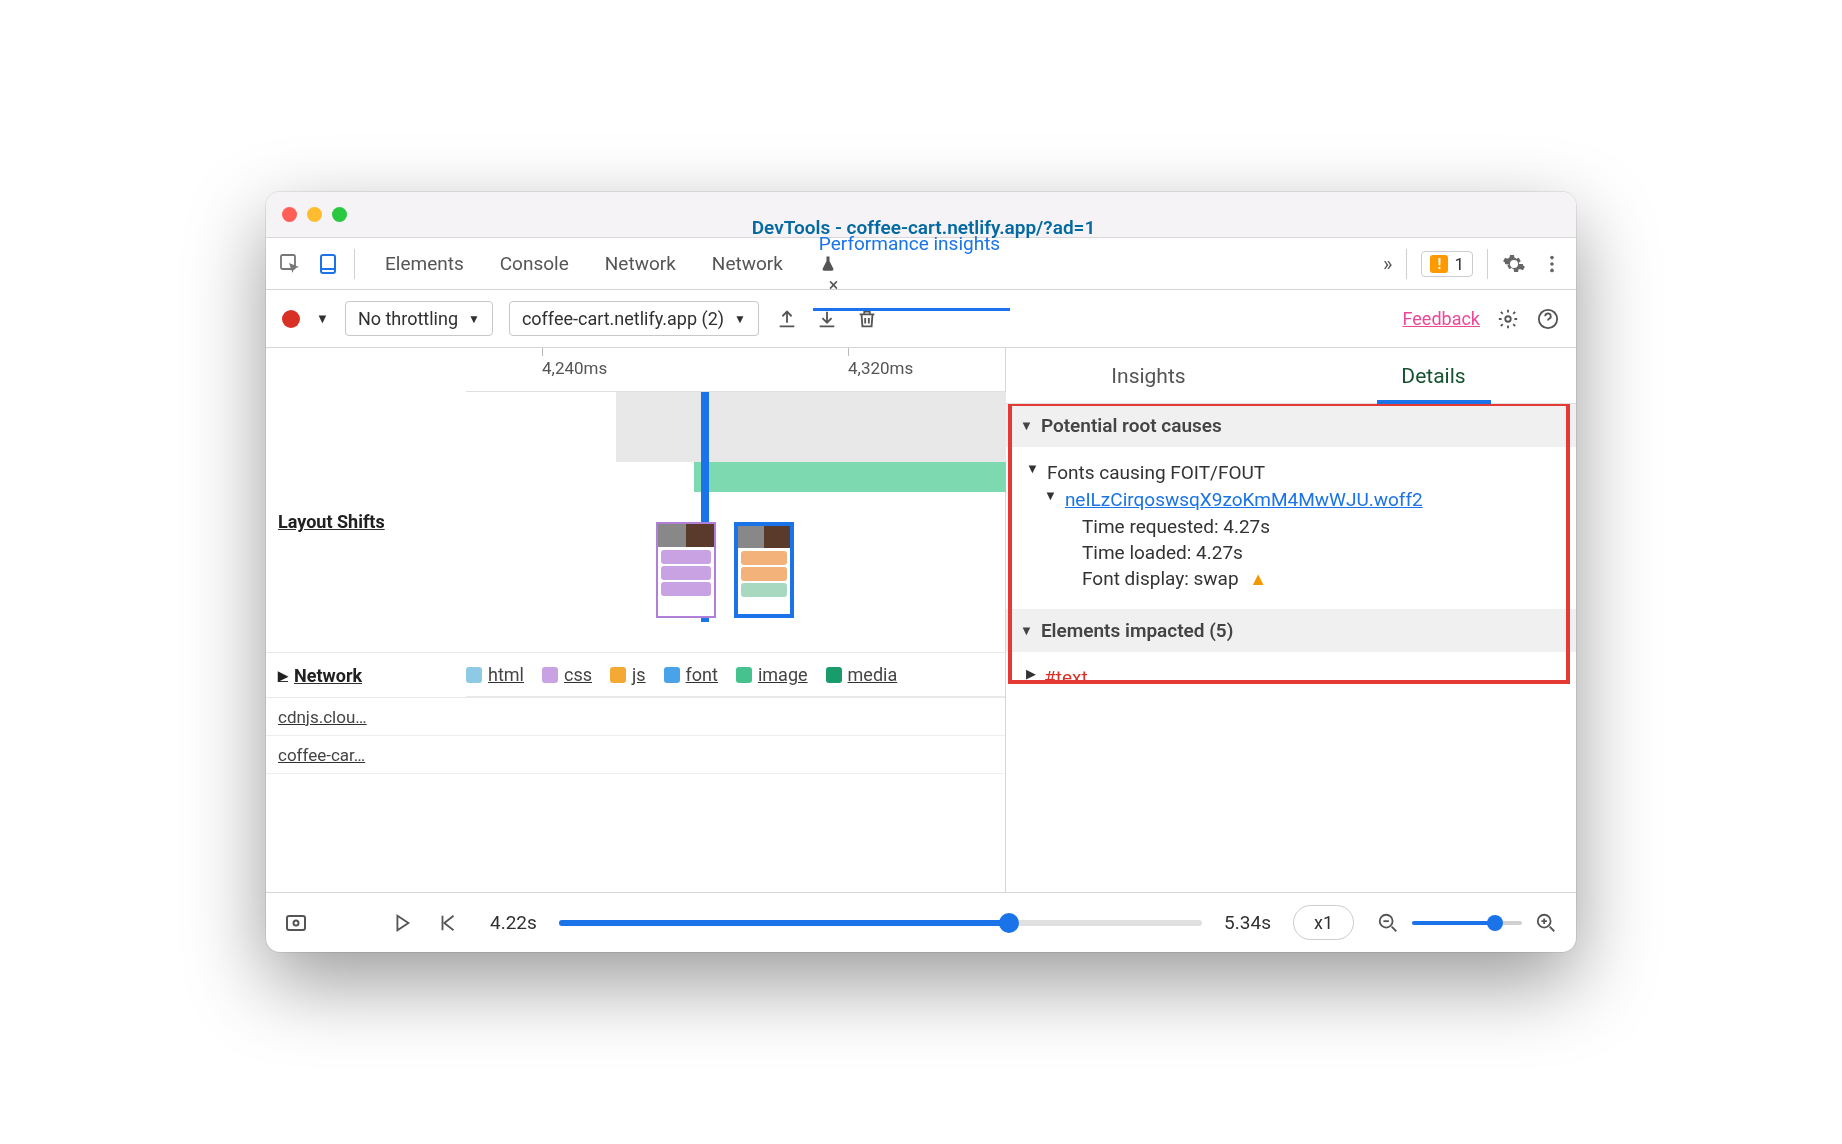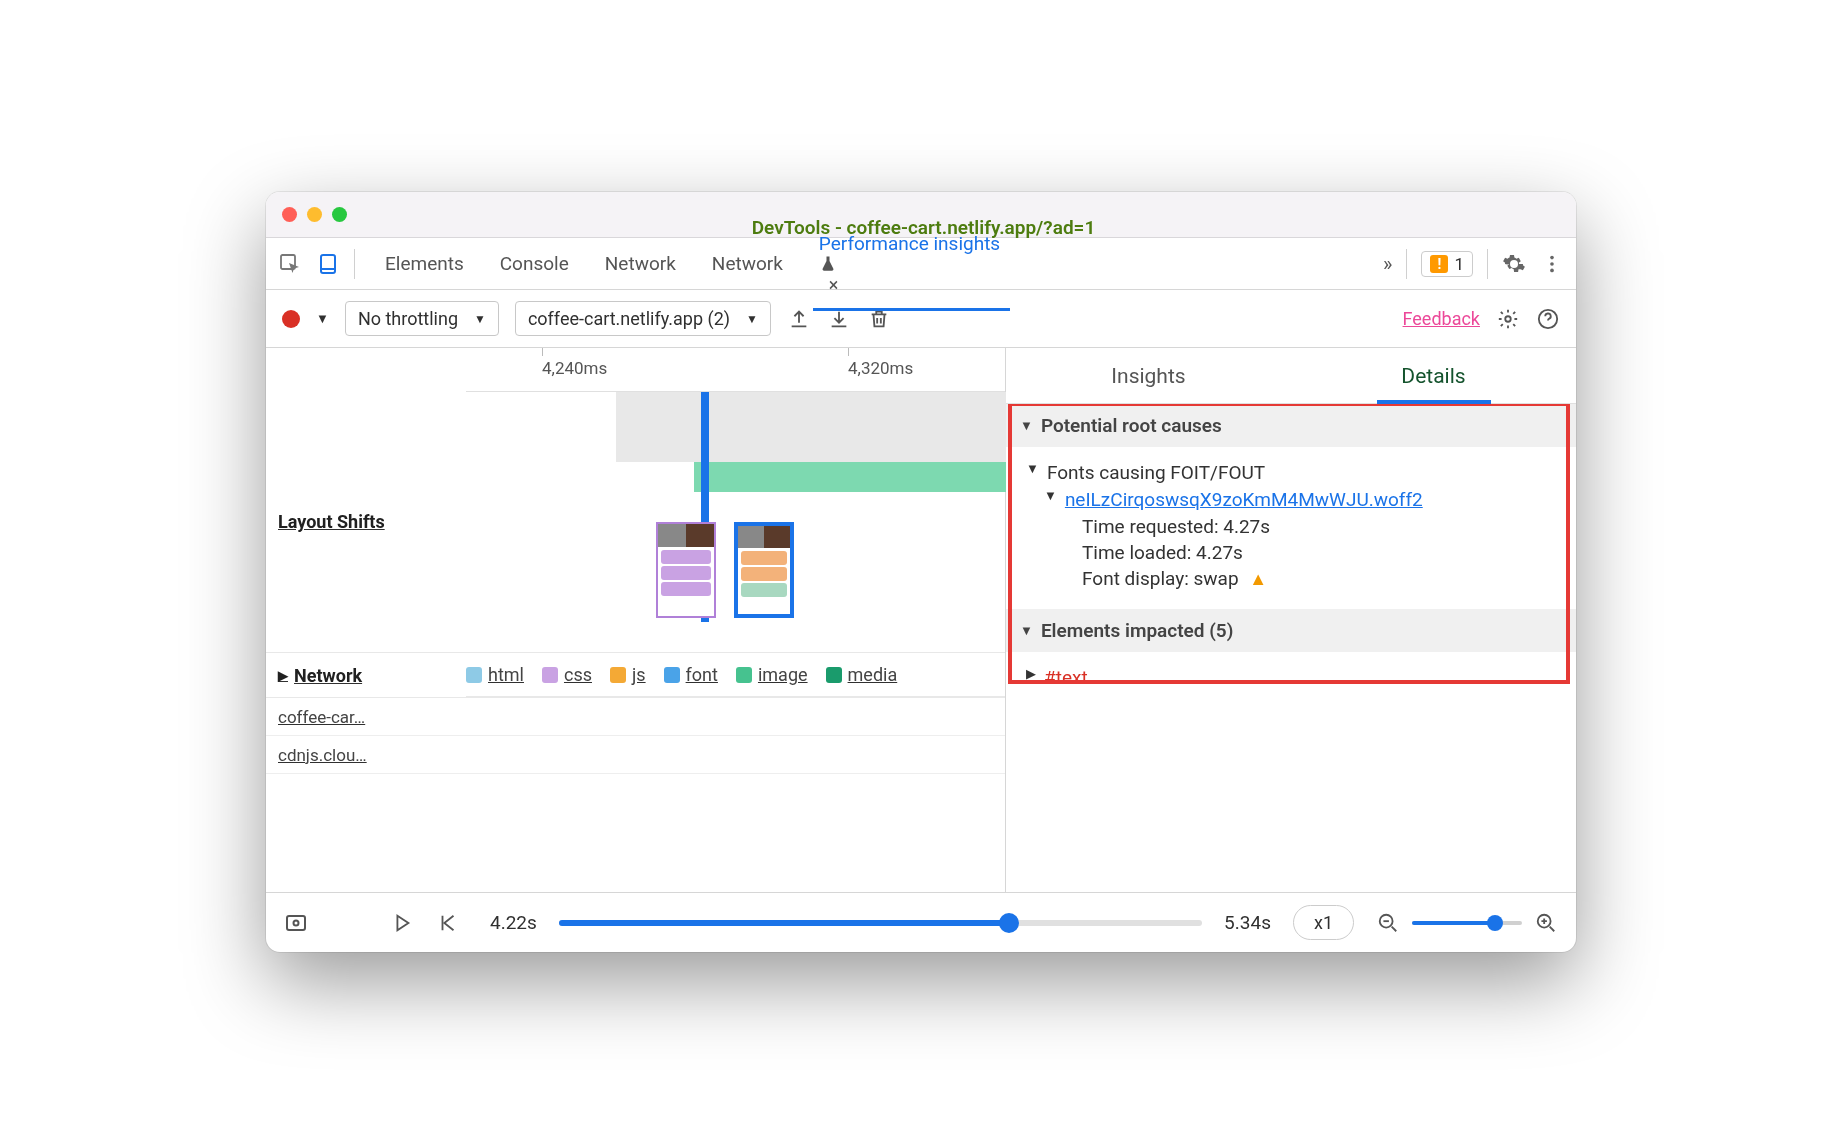--- a/index.html
+++ b/index.html
@@ -33,21 +33,21 @@
     border-bottom: 1px solid #d9d7da;
   }
   .traffic {
     display: flex;
     gap: 10px;
   }
   .traffic-dot { width: 15px; height: 15px; border-radius: 50%; }
   .red { background: #ff5f57; }
   .yellow { background: #febc2e; }
   .green { background: #28c840; }
-  .title-center { flex:1; text-align:center; font-size: 19px; font-weight: 600; color: #4d7c0f; margin-top: 26px; }
+  .title-center { flex:1; text-align:center; font-size: 19px; font-weight: 600; color: #0369a1; margin-top: 26px; }
 
   .tabbar {
     display:flex;
     align-items:center;
     height: 52px;
     border-bottom: 1px solid #d6d6d6;
     padding: 0 12px;
     gap: 14px;
     background:#fff;
   }
@@ -64,21 +64,21 @@
   
   .toolbar {
     display:flex;
     align-items:center;
     height:58px;
     padding: 0 16px;
     gap: 16px;
     border-bottom: 1px solid #d6d6d6;
   }
   .rec-dot { width:18px; height:18px; background:#d93025; border-radius:50%; }
-  .dropdown { border:1px solid #c8c8c8; border-radius:4px; padding:6px 12px; display:flex; align-items:center; gap:16px; font-size:18px; }
+  .dropdown { border:1px solid #c8c8c8; border-radius:4px; padding:6px 12px; display:flex; align-items:center; gap:10px; font-size:18px; }
   .caret { font-size:12px; }
   .tb-spacer { flex:1;}
   .feedback { text-decoration: underline; color:#ec4899; font-size:18px;}
 
   .main { flex:1; display:flex; overflow:hidden; position:relative;}
   .left { width: 740px; display:flex; flex-direction:column; border-right:1px solid #d6d6d6;text-decoration:underline;}
   .right { flex:1; display:flex; flex-direction:column; overflow:hidden;}
 
   .timeheader { height:44px; border-bottom:1px solid #e0e0e0; position:relative;}
   .tick { position:absolute; top:10px; font-size:17px; color:#555;}
@@ -328,25 +328,25 @@
               <span>image</span>
             </div>
           <div class="leg-item">
               <span class="leg-swatch sw-media"></span>
               <span>media</span>
             </div>
         </div>
       </div>
 
       <div class="netrow">
+        <div class="rowlabel">cdnjs.clou…</div>
+        <div class="lane"></div>
+      </div>
+      <div class="netrow">
         <div class="rowlabel">coffee-car…</div>
-        <div class="lane"></div>
-      </div>
-      <div class="netrow">
-        <div class="rowlabel">cdnjs.clou…</div>
         <div class="lane"></div>
       </div>
     </div>
 
     <div class="right">
       <div class="right-tabs">
         <div class="right-tab">Insights</div>
         <div class="right-tab active">Details</div>
       </div>
       <div class="details-body">

